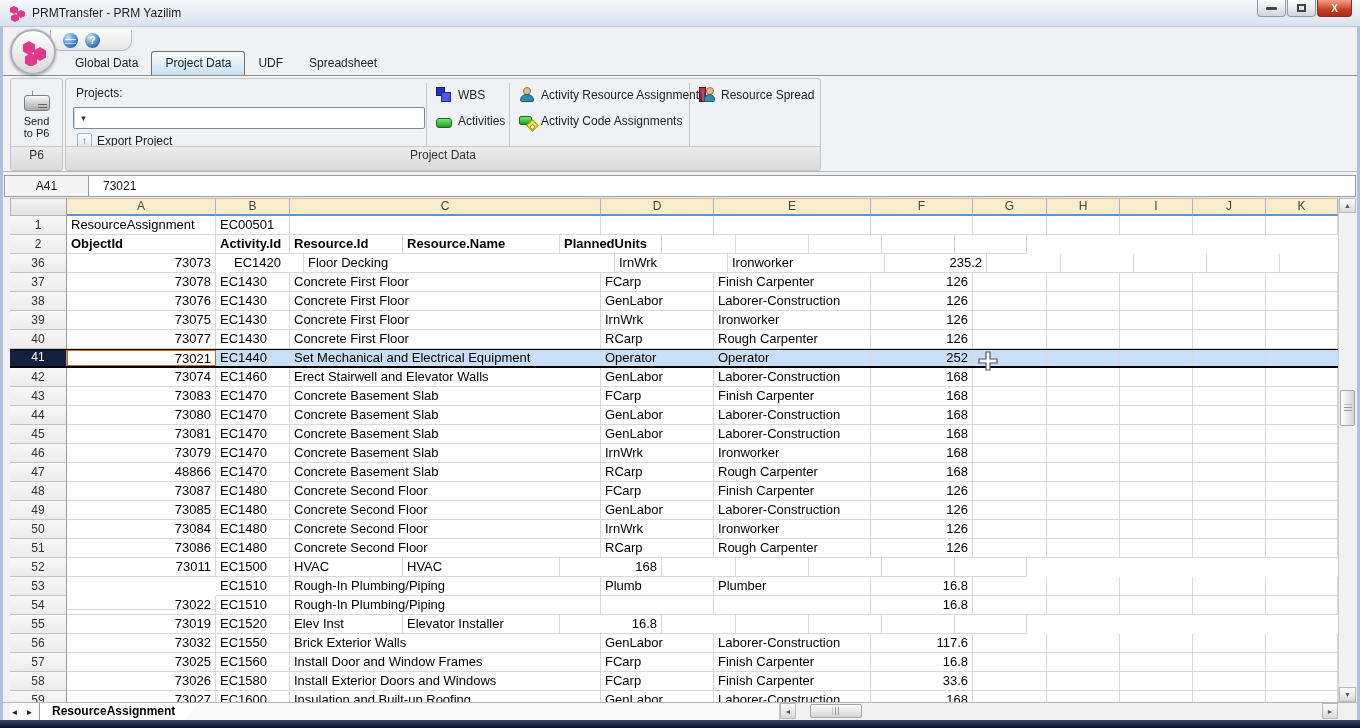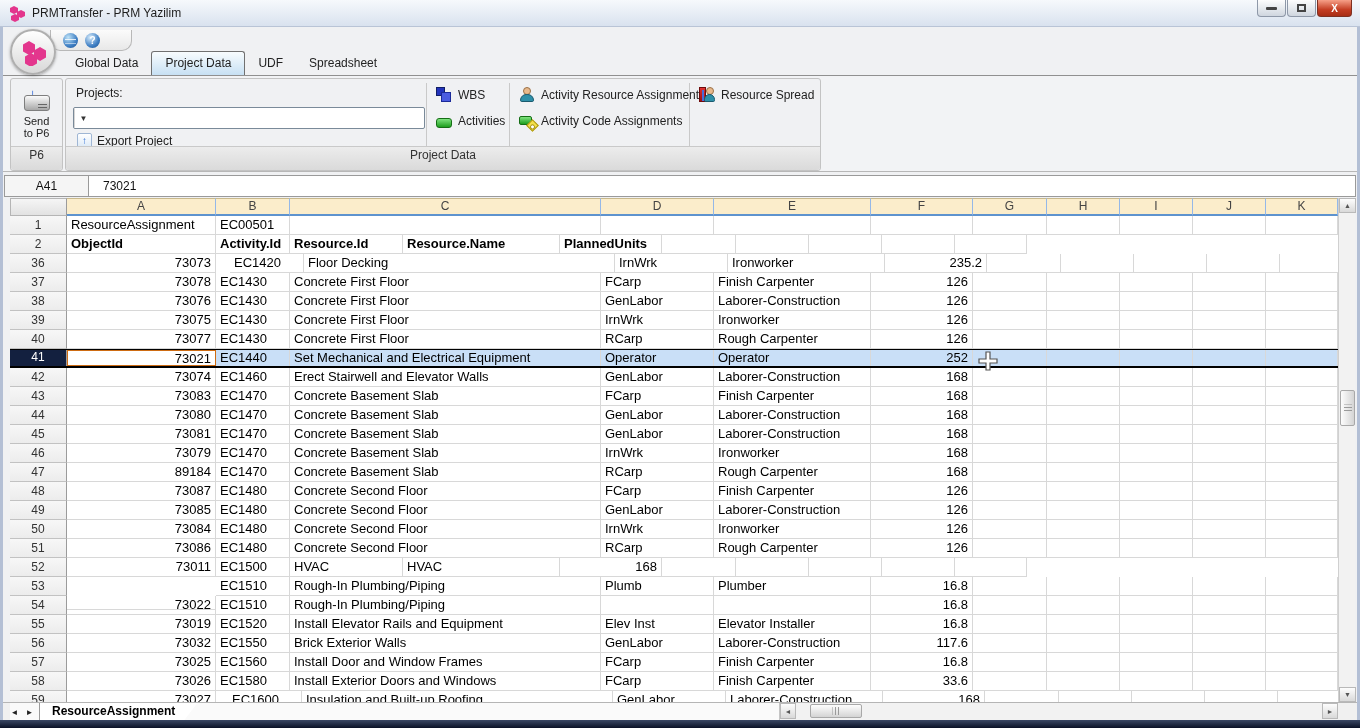--- a/index.html
+++ b/index.html
@@ -458,21 +458,21 @@
         <div class="cell" style="width: 157px; flex: 0 0 157px;">Ironworker</div>
         <div class="cell num" style="width: 102px; flex: 0 0 102px;">168</div>
         <div class="cell" style="width: 74px; flex: 0 0 74px;"></div>
         <div class="cell" style="width: 73px; flex: 0 0 73px;"></div>
         <div class="cell" style="width: 73px; flex: 0 0 73px;"></div>
         <div class="cell" style="width: 73px; flex: 0 0 73px;"></div>
         <div class="cell" style="width: 72px; flex: 0 0 72px;"></div>
       </div>
       <div class="grow">
         <div class="rowhdr">47</div>
-        <div class="cell num" style="width: 149px; flex: 0 0 149px;">89184</div>
+        <div class="cell num" style="width: 149px; flex: 0 0 149px;">48866</div>
         <div class="cell" style="width: 74px; flex: 0 0 74px;">EC1470</div>
         <div class="cell" style="width: 311px; flex: 0 0 311px;">Concrete Basement Slab</div>
         <div class="cell" style="width: 113px; flex: 0 0 113px;">RCarp</div>
         <div class="cell" style="width: 157px; flex: 0 0 157px;">Rough Carpenter</div>
         <div class="cell num" style="width: 102px; flex: 0 0 102px;">168</div>
         <div class="cell" style="width: 74px; flex: 0 0 74px;"></div>
         <div class="cell" style="width: 73px; flex: 0 0 73px;"></div>
         <div class="cell" style="width: 73px; flex: 0 0 73px;"></div>
         <div class="cell" style="width: 73px; flex: 0 0 73px;"></div>
         <div class="cell" style="width: 72px; flex: 0 0 72px;"></div>
@@ -571,21 +571,20 @@
         <div class="cell" style="width: 74px; flex: 0 0 74px;"></div>
         <div class="cell" style="width: 73px; flex: 0 0 73px;"></div>
         <div class="cell" style="width: 73px; flex: 0 0 73px;"></div>
         <div class="cell" style="width: 73px; flex: 0 0 73px;"></div>
         <div class="cell" style="width: 72px; flex: 0 0 72px;"></div>
       </div>
       <div class="grow">
         <div class="rowhdr">55</div>
         <div class="cell num" style="width: 149px; flex: 0 0 149px;">73019</div>
         <div class="cell" style="width: 74px; flex: 0 0 74px;">EC1520</div>
-        <div class="cell" style="width: 311px; flex: 0 0 311px;">Install Elevator Rails and Equipment</div>
         <div class="cell" style="width: 113px; flex: 0 0 113px;">Elev Inst</div>
         <div class="cell" style="width: 157px; flex: 0 0 157px;">Elevator Installer</div>
         <div class="cell num" style="width: 102px; flex: 0 0 102px;">16.8</div>
         <div class="cell" style="width: 74px; flex: 0 0 74px;"></div>
         <div class="cell" style="width: 73px; flex: 0 0 73px;"></div>
         <div class="cell" style="width: 73px; flex: 0 0 73px;"></div>
         <div class="cell" style="width: 73px; flex: 0 0 73px;"></div>
         <div class="cell" style="width: 72px; flex: 0 0 72px;"></div>
       </div>
       <div class="grow">
@@ -626,21 +625,21 @@
         <div class="cell num" style="width: 102px; flex: 0 0 102px;">33.6</div>
         <div class="cell" style="width: 74px; flex: 0 0 74px;"></div>
         <div class="cell" style="width: 73px; flex: 0 0 73px;"></div>
         <div class="cell" style="width: 73px; flex: 0 0 73px;"></div>
         <div class="cell" style="width: 73px; flex: 0 0 73px;"></div>
         <div class="cell" style="width: 72px; flex: 0 0 72px;"></div>
       </div>
       <div class="grow">
         <div class="rowhdr">59</div>
         <div class="cell num" style="width: 149px; flex: 0 0 149px;">73027</div>
-        <div class="cell" style="width: 74px; flex: 0 0 74px; margin-left: 12px;">EC1600</div>
+        <div class="cell" style="width: 74px; flex: 0 0 74px;">EC1600</div>
         <div class="cell" style="width: 311px; flex: 0 0 311px;">Insulation and Built-up Roofing</div>
         <div class="cell" style="width: 113px; flex: 0 0 113px;">GenLabor</div>
         <div class="cell" style="width: 157px; flex: 0 0 157px;">Laborer-Construction</div>
         <div class="cell num" style="width: 102px; flex: 0 0 102px;">168</div>
         <div class="cell" style="width: 74px; flex: 0 0 74px;"></div>
         <div class="cell" style="width: 73px; flex: 0 0 73px;"></div>
         <div class="cell" style="width: 73px; flex: 0 0 73px;"></div>
         <div class="cell" style="width: 73px; flex: 0 0 73px;"></div>
         <div class="cell" style="width: 72px; flex: 0 0 72px;"></div>
       </div>

